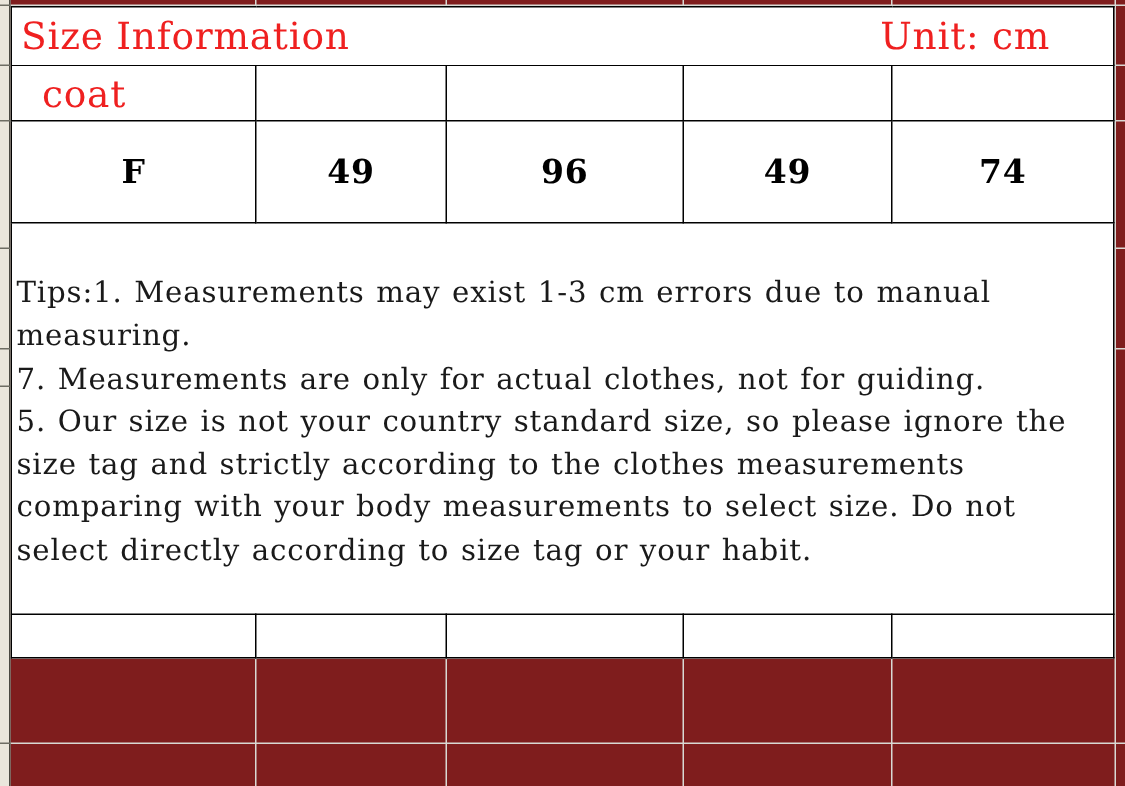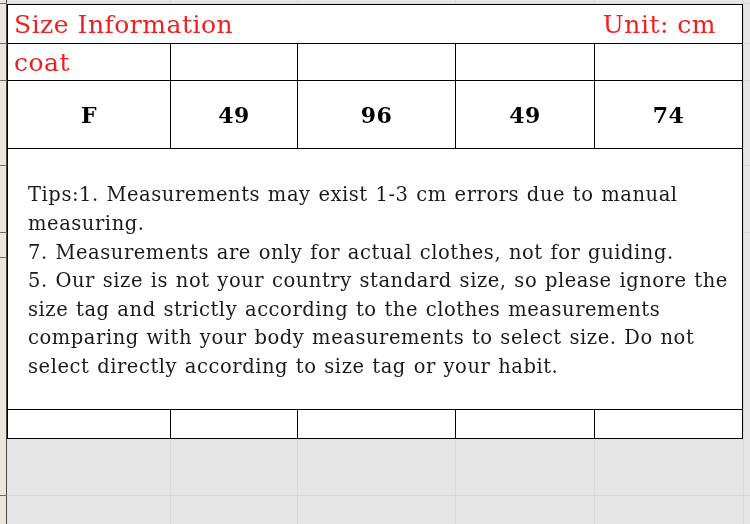--- a/index.html
+++ b/index.html
@@ -11,21 +11,21 @@
     width: 750px;
     height: 524px;
     overflow: hidden;
     font-family: "DejaVu Serif", "Liberation Serif", serif;
   }
 
   #sheet {
     position: relative;
     width: 750px;
     height: 524px;
-    background: #e5e5e5;
+    background: #7f1d1d;
   }
 
   
   .ghost-vline {
     position: absolute;
     top: 0;
     width: 1px;
     height: 524px;
     background: #d9d9d4;
     z-index: 0;
@@ -95,37 +95,37 @@
     top: 50%;
     transform: translateY(-50%);
     color: #ef2020;
     font-size: 25px;
     line-height: 1;
     letter-spacing: 0.5px;
     white-space: nowrap;
   }
   .unit-text {
     position: absolute;
-    right: 26px;
+    right: 42px;
     top: 50%;
     transform: translateY(-50%);
     color: #ef2020;
     font-size: 25px;
     line-height: 1;
     letter-spacing: 0.5px;
     white-space: nowrap;
   }
 
   
   .row-category td { height: 36px; }
   .category-text {
     color: #ef2020;
     font-size: 25px;
     line-height: 1;
-    padding-left: 6px;
+    padding-left: 20px;
     letter-spacing: 0.5px;
     white-space: nowrap;
   }
 
   
   .row-head td { height: 85px; }
   .head-text {
     text-align: center;
     font-size: 19px;
     line-height: 24px;
@@ -144,21 +144,21 @@
     letter-spacing: 0.5px;
   }
 
   
   .row-tips td { height: 260px; vertical-align: top; }
   .tips-box {
     font-size: 19.5px;
     line-height: 28.6px;
     color: #1a1a1a;
     letter-spacing: 0.55px;
-    padding: 5px 4px 0 20px;
+    padding: 5px 4px 0 3px;
     text-align: left;
     word-spacing: 1px;
   }
   .tips-line { white-space: normal; }
 
   
   .row-empty td { height: 28px; }
 </style>
 </head>
 <body>

